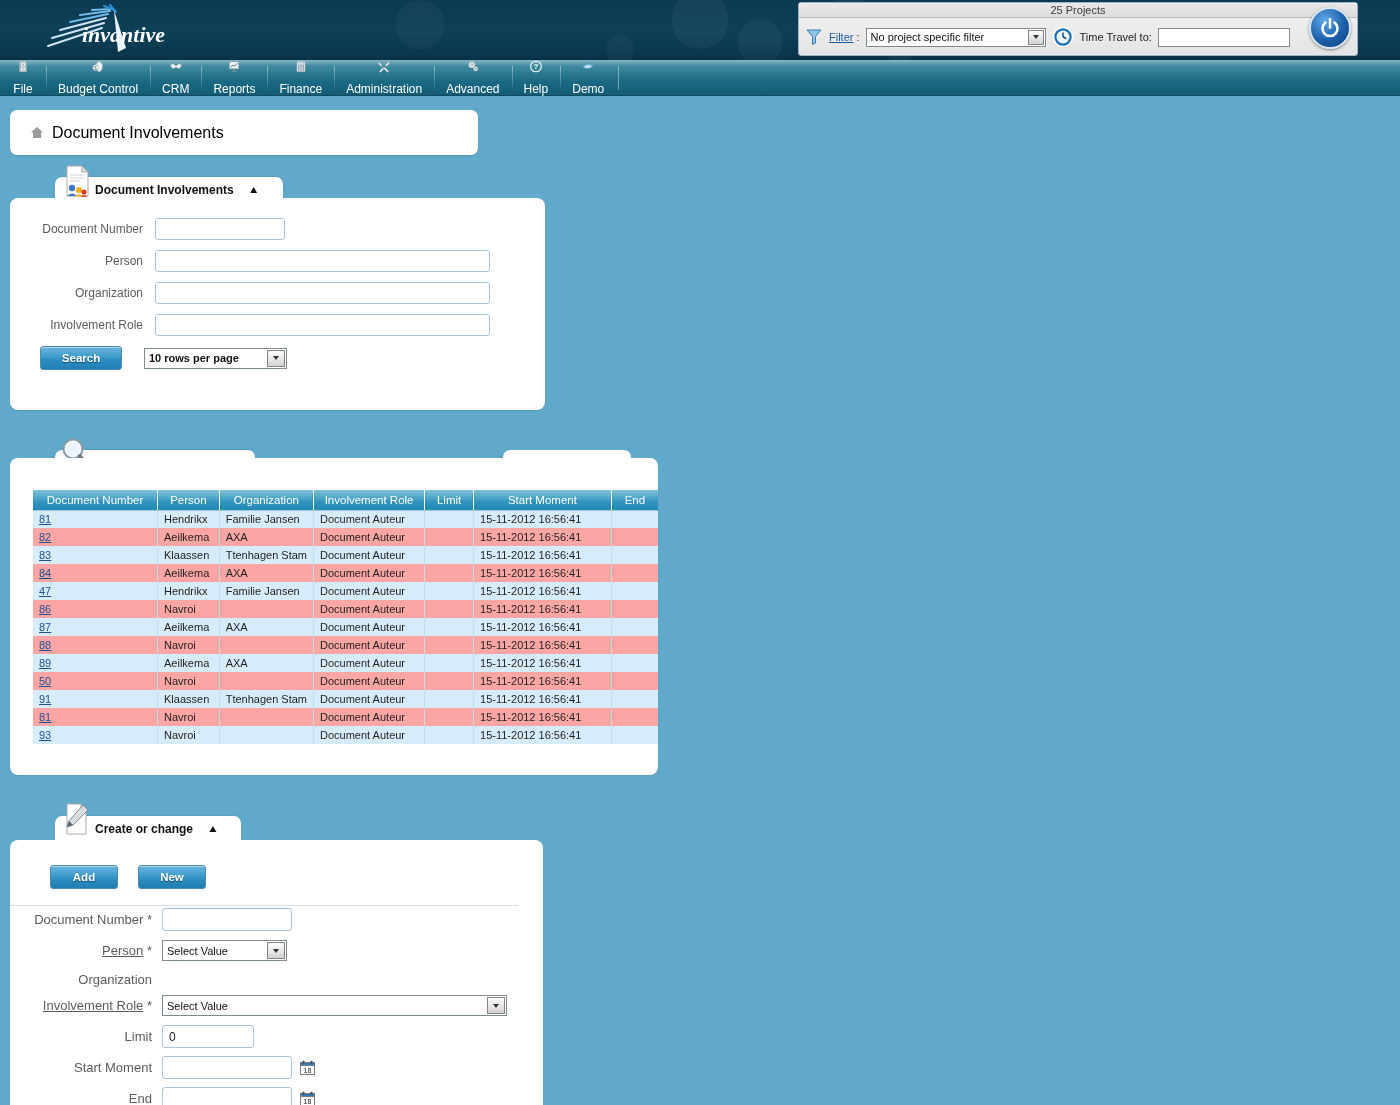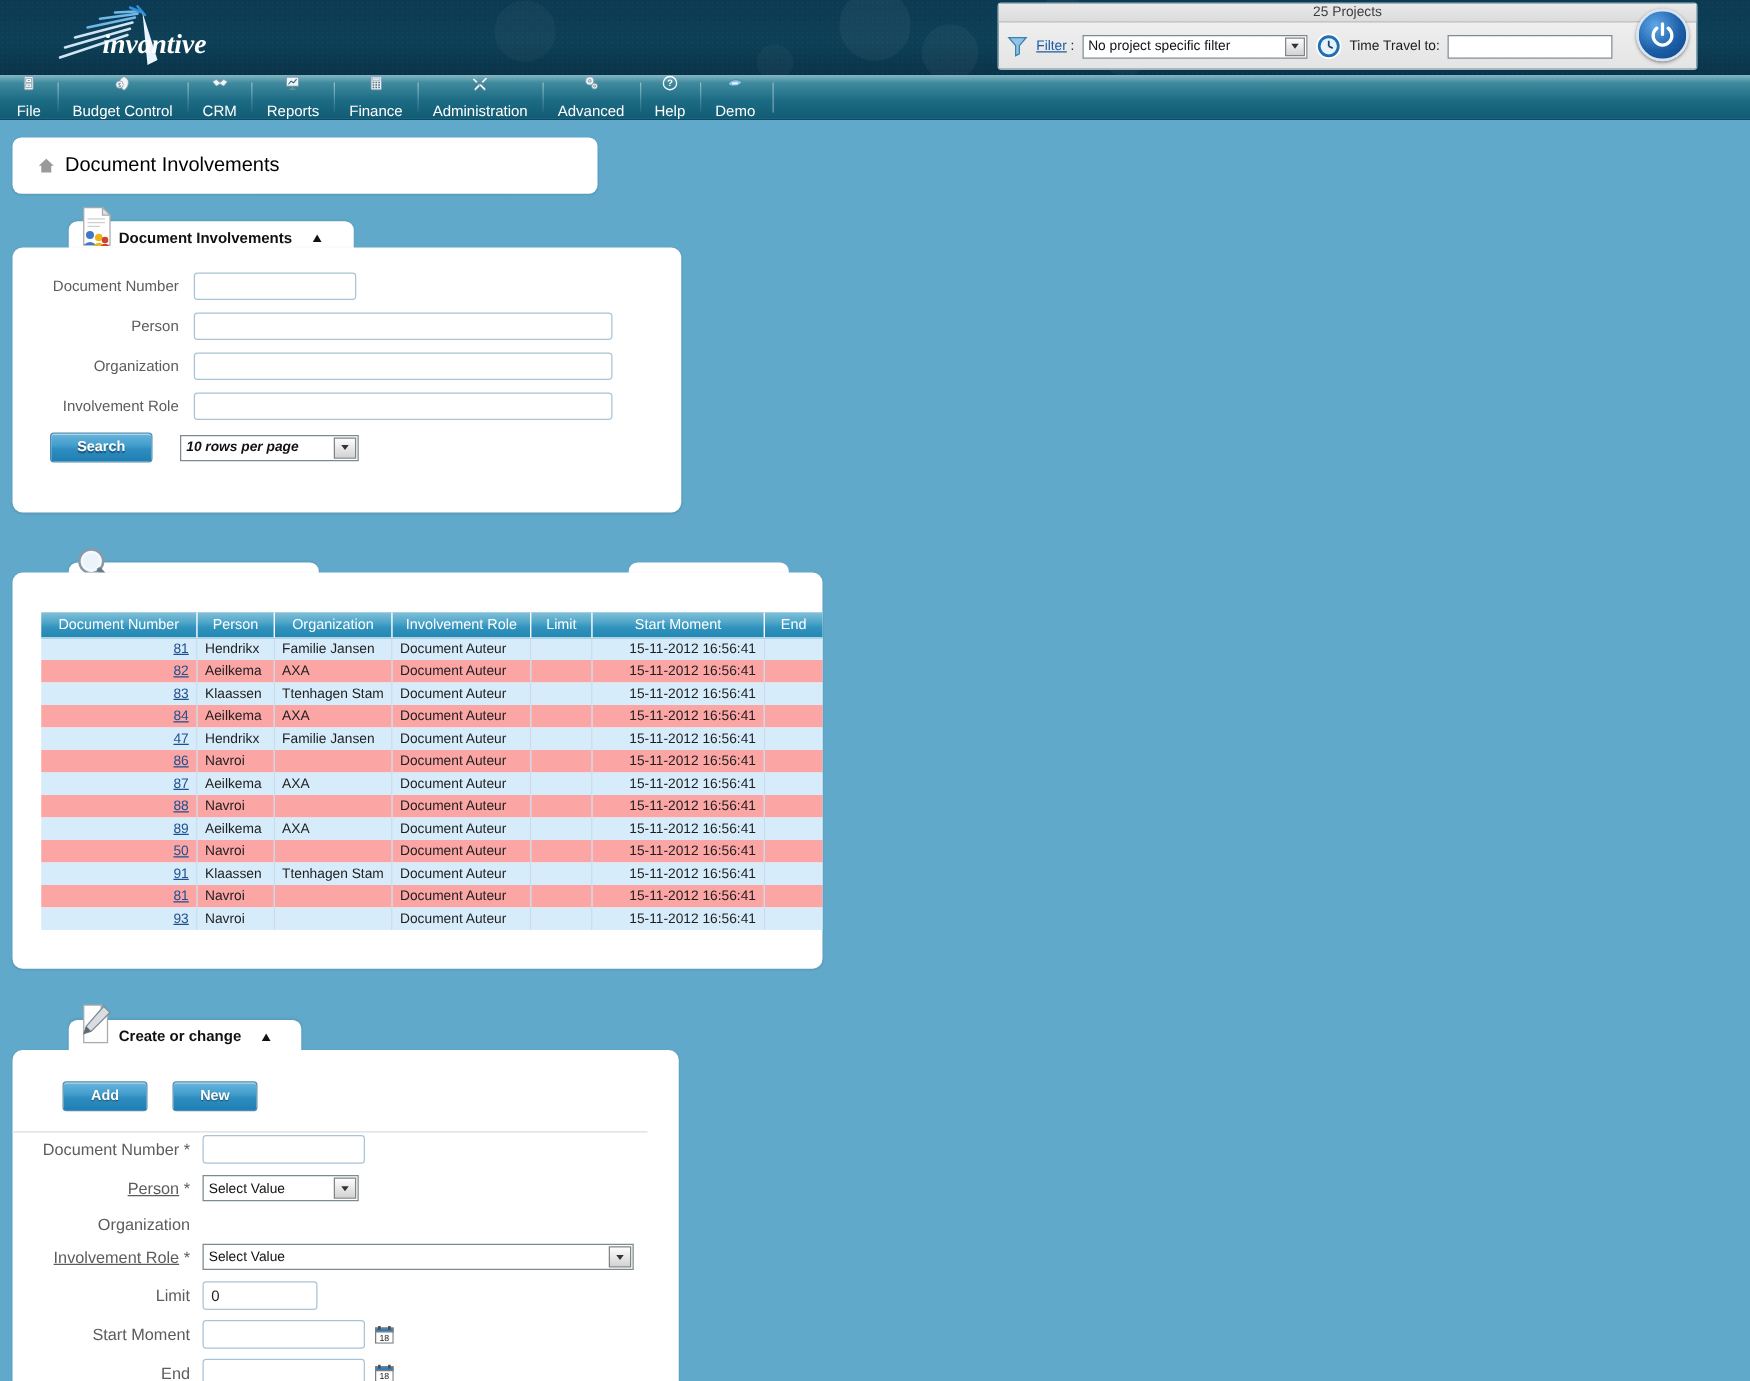--- a/index.html
+++ b/index.html
@@ -160,26 +160,26 @@
     border-right:1px solid #ffffff; border-bottom:1px solid #9ec9dd;
     white-space:nowrap;
   }
   table.grid th:last-child { border-right:none; }
   table.grid td {
     height:18px; padding:0 6px; color:#1e1e1e;
     border-right:1px solid #c9daea; white-space:nowrap;
   }
   table.grid tr.odd  td { background:#d7ecfb; }
   table.grid tr.even td { background:#fca5a5; }
-  table.grid td.c-docnum { text-align:right; width:126px; }
+  table.grid td.c-docnum { text-align:left; width:126px; }
   table.grid td.c-person { width:62px; }
   table.grid td.c-org    { width:92px; }
   table.grid td.c-role   { width:112px; }
   table.grid td.c-limit  { width:50px; }
-  table.grid td.c-start  { width:140px; text-align:right; }
+  table.grid td.c-start  { width:140px; text-align:left; }
   table.grid td.c-end    { width:48px; border-right:none; }
   table.grid a {
     color:#1f4f8f; text-decoration:underline; font-size:11px;
   }
 
   
   #panel-create { left:10px; top:840px; width:533px; height:265px; border-radius:8px 8px 0 0; }
   #tab-create { left:55px; top:816px; width:186px; }
 
   #create-btns { position:absolute; left:40px; top:25px; display:flex; gap:20px; }
@@ -397,21 +397,21 @@
       <input id="f-org" class="ftext" type="text" value="" style="">
     </div>
 
     <div class="frow">
       <div class="flabel">Involvement Role</div>
       <input id="f-role" class="ftext" type="text" value="" style="">
     </div>
 
     <div style="display:flex; align-items:center; gap:22px; margin-left:30px; margin-top:10px;">
       <div class="btn-blue">Search</div>
-      <div class="winselect" style="width:143px; height:21px;font-style:italic;">
+      <div class="winselect" style="width:143px; height:21px;">
         <span style="font-weight:bold; font-size:11px;">10 rows per page</span>
         <span class="arrowbox" style="width:18px;height:17px;">
             <i></i>
           </span>
       </div>
     </div>
 
   </div>
 </div>
 

